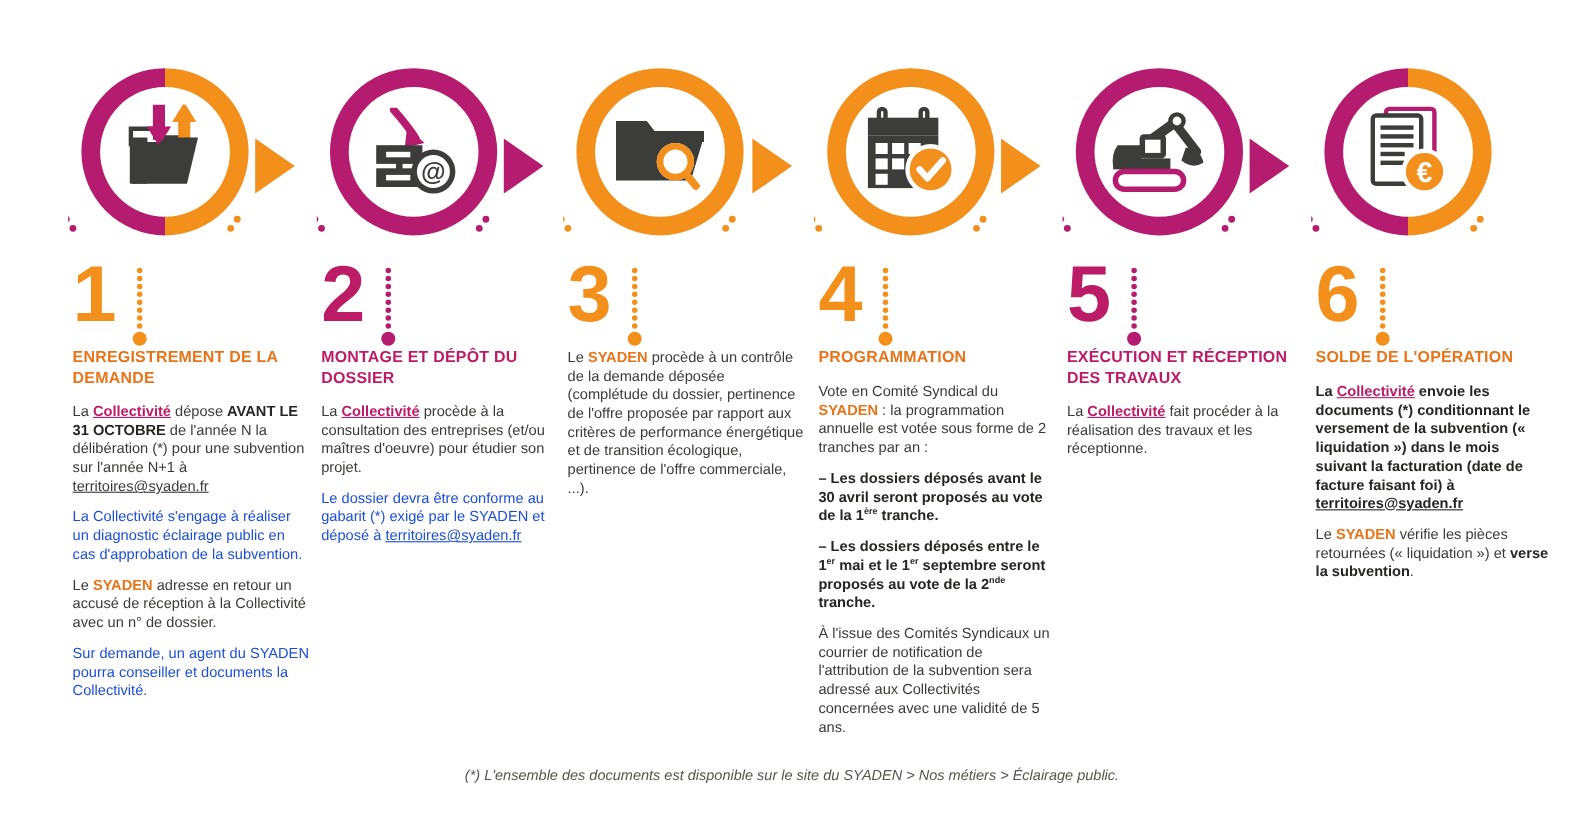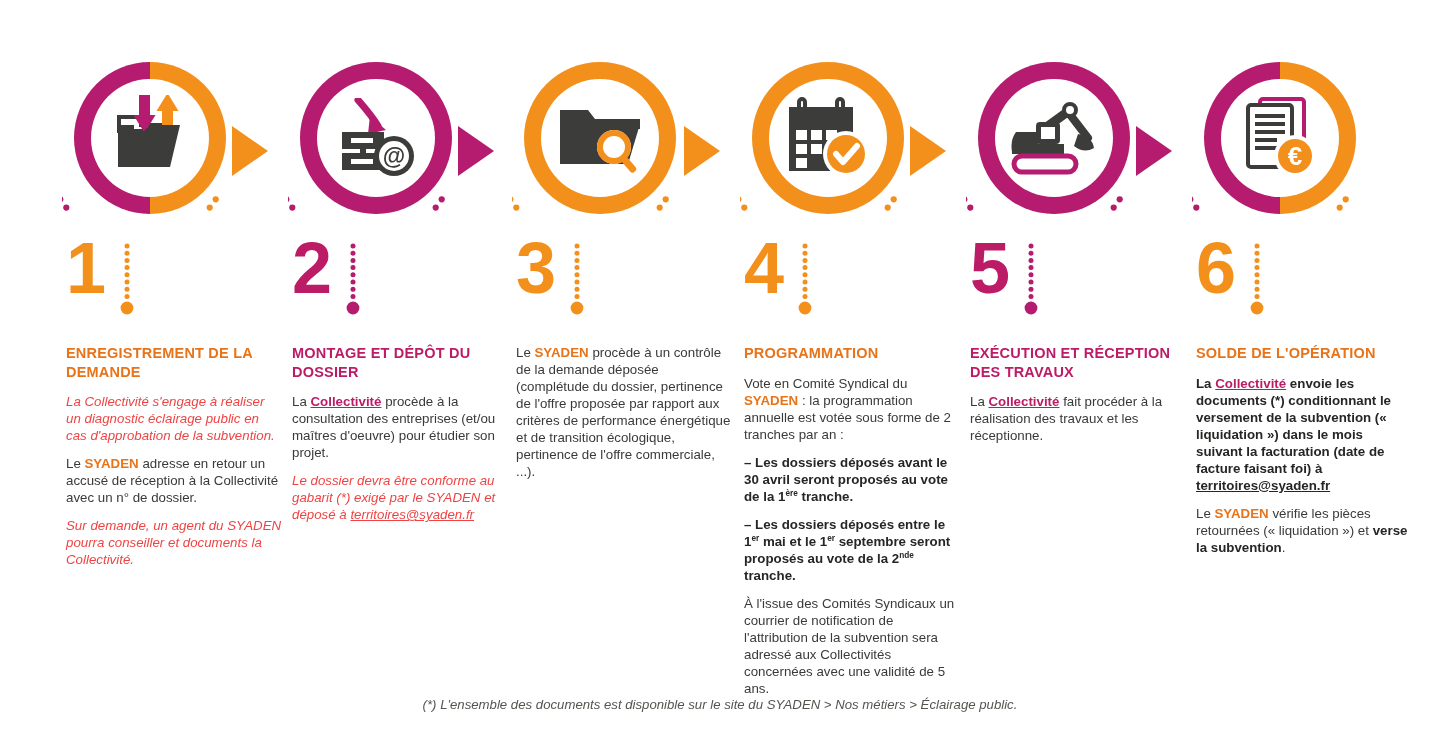--- a/index.html
+++ b/index.html
@@ -32,29 +32,29 @@
 
   
   .numrow { position: absolute; top: 238px; left: 4px; display: flex; align-items: flex-start; }
   .num {
     font-size: 72px; font-weight: bold; line-height: 0.86;
     font-family: "Liberation Sans", sans-serif; letter-spacing: -2px;
   }
   .dotline { margin-left: 16px; margin-top: 4px; }
 
   
-  .txt { position: absolute; top: 344px; left: 4px; width: 216px; }
+  .txt { position: absolute; top: 316px; left: 4px; width: 216px; }
   .ttl {
     font-size: 14.5px; font-weight: bold; line-height: 1.28;
     letter-spacing: 0.2px; text-transform: uppercase; margin-bottom: 12px;
   }
   .ttl.or { color: #E8741A; }
   .ttl.ma { color: #BC1B66; }
   p.para { font-size: 13.3px; line-height: 1.28; color: #3A3A38; margin-bottom: 11px; }
-  p.para.it { font-style: italic; color: #ef4444; }
+  p.para.it { color: #1d4ed8; }
   p.para.bold { font-weight: bold; color: #262624; }
   .c-coll { color: #BC1B66; font-weight: bold; text-decoration: underline; }
   .c-sya  { color: #E8741A; font-weight: bold; }
   .b { font-weight: bold; color: #262624; }
   .u { text-decoration: underline; }
   sup { font-size: 0.62em; vertical-align: super; line-height: 0; }
 
   
   .tri { position: absolute; top: 126px; width: 0; height: 0;
          border-top: 25px solid transparent; border-bottom: 25px solid transparent; }
@@ -135,20 +135,21 @@
               <circle cx="7" cy="25.6" r="2.5" fill="#F3901C"></circle>
               <circle cx="7" cy="32.8" r="2.5" fill="#F3901C"></circle>
               <circle cx="7" cy="40" r="2.5" fill="#F3901C"></circle>
               <circle cx="7" cy="47.2" r="2.5" fill="#F3901C"></circle>
               <circle cx="7" cy="54.4" r="2.5" fill="#F3901C"></circle>
               <circle cx="7" cy="66" r="6.4" fill="#F3901C"></circle>
             </svg></div>
     </div>
     <div class="txt">
       <div class="ttl or">ENREGISTREMENT DE LA DEMANDE</div>
+      <p class="para">La <span class="c-coll">Collectivité</span> dépose <span class="b">AVANT LE 31 OCTOBRE</span> de l'année N la délibération (*) pour une subvention sur l'année N+1 à <span class="u">territoires@syaden.fr</span></p>
           <p class="para it">La Collectivité s'engage à réaliser un diagnostic éclairage public en cas d'approbation de la subvention.</p>
           <p class="para">Le <span class="c-sya">SYADEN</span> adresse en retour un accusé de réception à la Collectivité avec un n° de dossier.</p>
           <p class="para it">Sur demande, un agent du SYADEN pourra conseiller et documents la Collectivité.</p>
     </div>
       </div>
       <div class="step step-2">
     <div class="circle-wrap">
       <div class="ring" style="background:#B51B6E;"></div>
       <div class="ring-inner"></div>
       <div class="icon-area">

